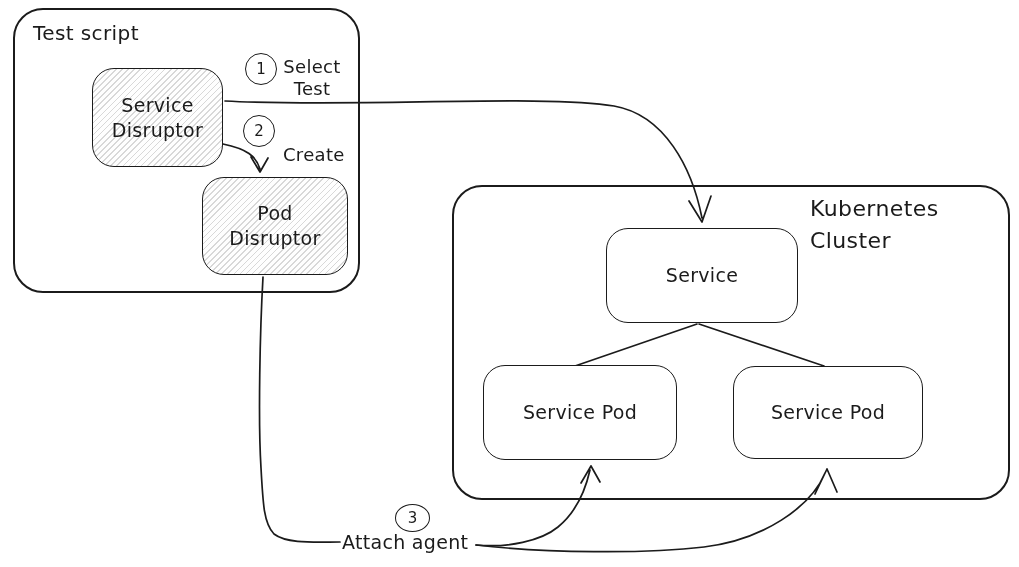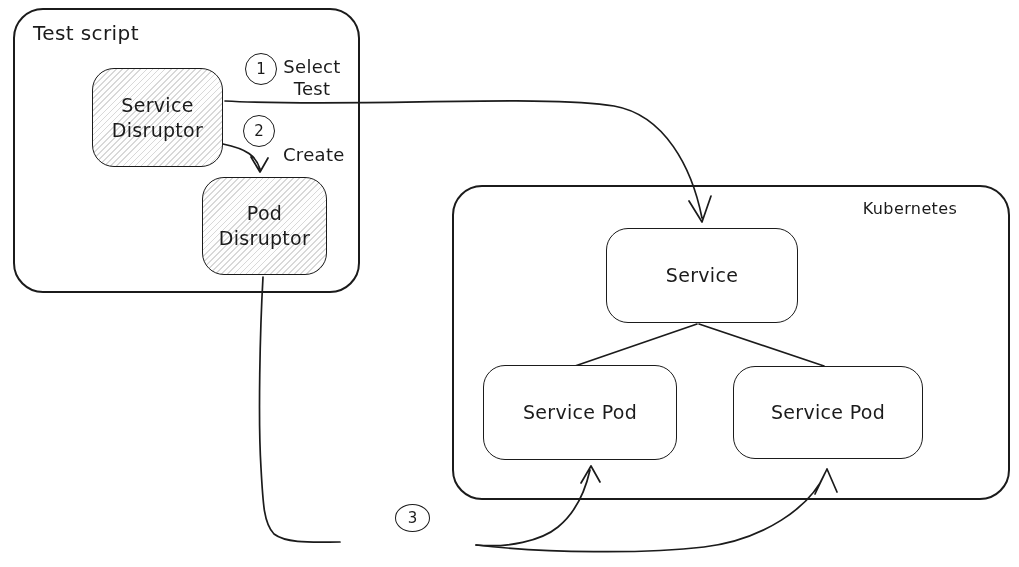--- a/index.html
+++ b/index.html
@@ -20,36 +20,36 @@
     text-align:center; font-size:19px; line-height:25px; letter-spacing:0.3px;
   }
   .hatched {
     background-color:#fefefe;
     background-image:repeating-linear-gradient(135deg,
       rgba(0,0,0,0) 0px, rgba(0,0,0,0) 3.1px,
       #d8d8d8 3.1px, #d8d8d8 4.3px);
   }
   .container-title { position:absolute; z-index:4; letter-spacing:0.4px; }
   .title-test { left:33px; top:21px; font-size:20px; }
-  .title-k8s { left:810px; top:193px; width:200px; text-align:center;
-               font-size:16px; line-height:32px; }
+  .title-k8s { left:810px; top:193px; width:200px; text-align:left;
+               font-size:22px; line-height:32px; }
   .step-circle {
     position:absolute; z-index:4; border:1.7px solid #1b1b1b; border-radius:50%;
     background:#ffffff; box-sizing:border-box;
     display:flex; align-items:center; justify-content:center; font-size:15px;
   }
   .circle-1 { left:245px; top:53px;  width:32px; height:32px; }
   .circle-2 { left:243px; top:115px; width:32px; height:32px; }
   .circle-3 { left:395px; top:504px; width:35px; height:28px; }
   .step-label { position:absolute; z-index:4; font-size:18px; letter-spacing:0.3px; }
   .label-select { left:272px; top:56px; width:80px; text-align:center; line-height:22px; }
   .label-create { left:283px; top:120px;margin-top:24px; }
   .label-attach { left:342px; top:531px; font-size:19px; }
   .node-service-disruptor { left:92px;  top:68px;  width:131px; height:99px; }
-  .node-pod-disruptor     { left:202px; top:177px; width:125px; height:98px; }
+  .node-pod-disruptor     { left:202px; top:177px; width:146px; height:98px; }
   .node-service           { left:606px; top:228px; width:192px; height:95px; }
   .node-service-pod-left  { left:483px; top:365px; width:194px; height:95px; }
   .node-service-pod-right { left:733px; top:366px; width:190px; height:93px; }
   .box-test-script { left:13px;  top:8px;   width:347px; height:285px; }
   .box-k8s-cluster { left:452px; top:185px; width:558px; height:315px; }
   .node span { display:block; }
 </style>
 </head>
 <body>
 
@@ -64,20 +64,21 @@
     <path d="M263,277 C260,330 258,420 261,468 C263,505 264,524 274,534 C287,544 315,542 340,542"></path>
     <path d="M476,545 C508,548 541,541 558,527 C575,513 585,492 590,470 M591,466 L581,483 M591,466 L600,482"></path>
     <path d="M476,545 C545,553 645,554 704,547 C763,540 811,507 825,473 M827,469 L815,494 M827,469 L837,492"></path>
     <path d="M697,324 L575,366"></path>
     <path d="M699,324 L824,366"></path>
   </svg>
 
   <div class="container-title title-test">Test script</div>
   <div class="container-title title-k8s">
     <span>Kubernetes</span><br>
+    <span>Cluster</span>
   </div>
 
   <div class="node hatched node-service-disruptor">
     <span>Service</span>
     <span>Disruptor</span>
   </div>
   <div class="node hatched node-pod-disruptor">
     <span>Pod</span>
     <span>Disruptor</span>
   </div>
@@ -100,14 +101,15 @@
   </div>
 
   <div class="step-circle circle-2">
     <span>2</span>
   </div>
   <div class="step-label label-create">Create</div>
 
   <div class="step-circle circle-3">
     <span>3</span>
   </div>
+  <div class="step-label label-attach">Attach agent</div>
 
 </div>
 
 </body></html>

